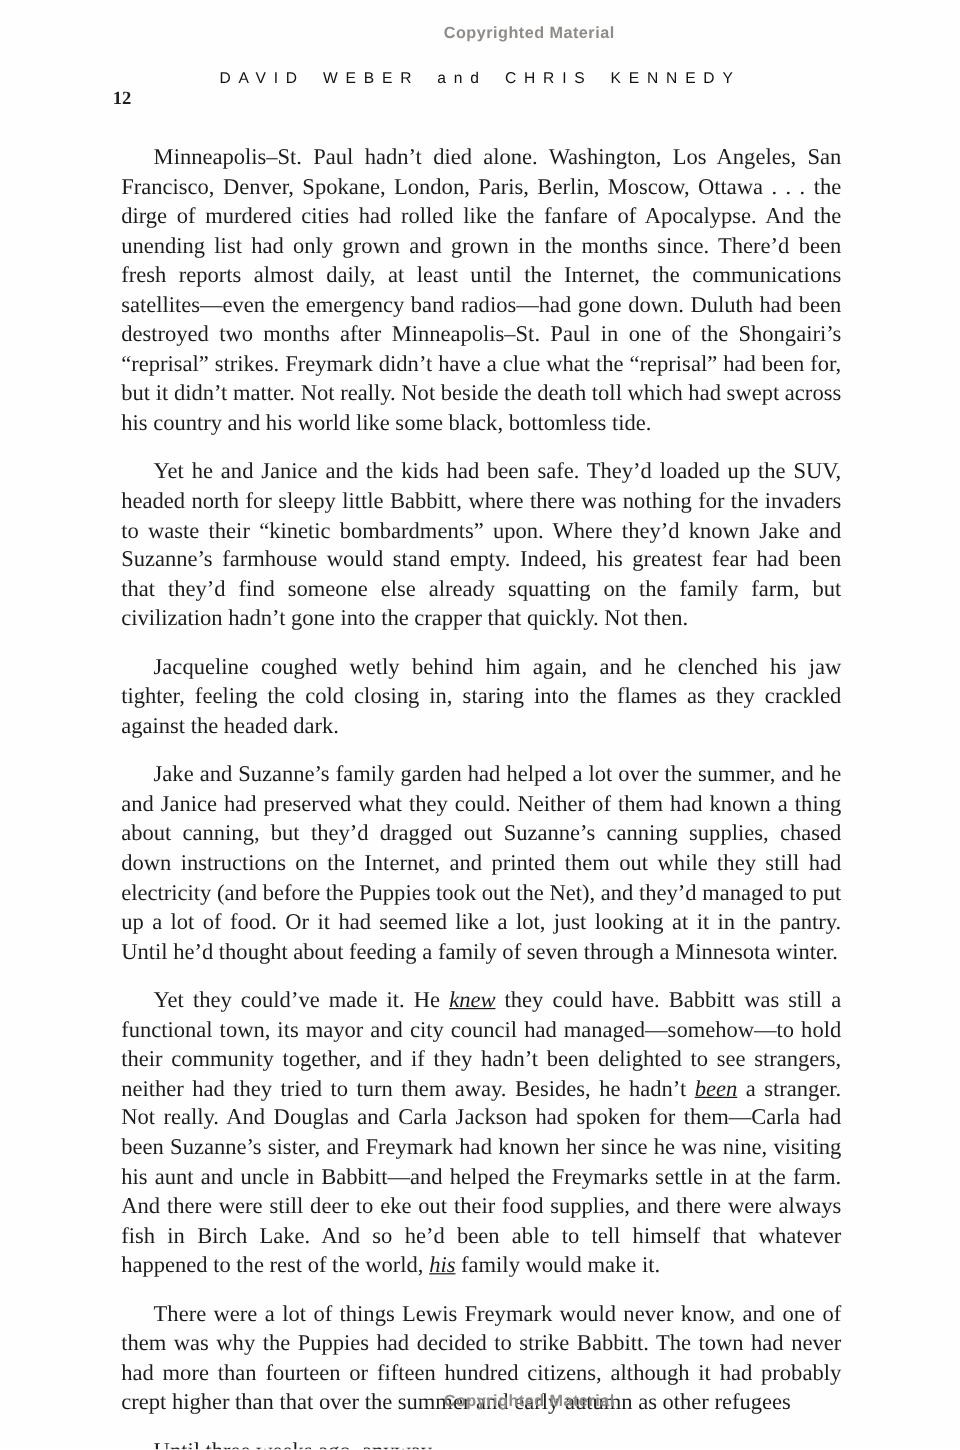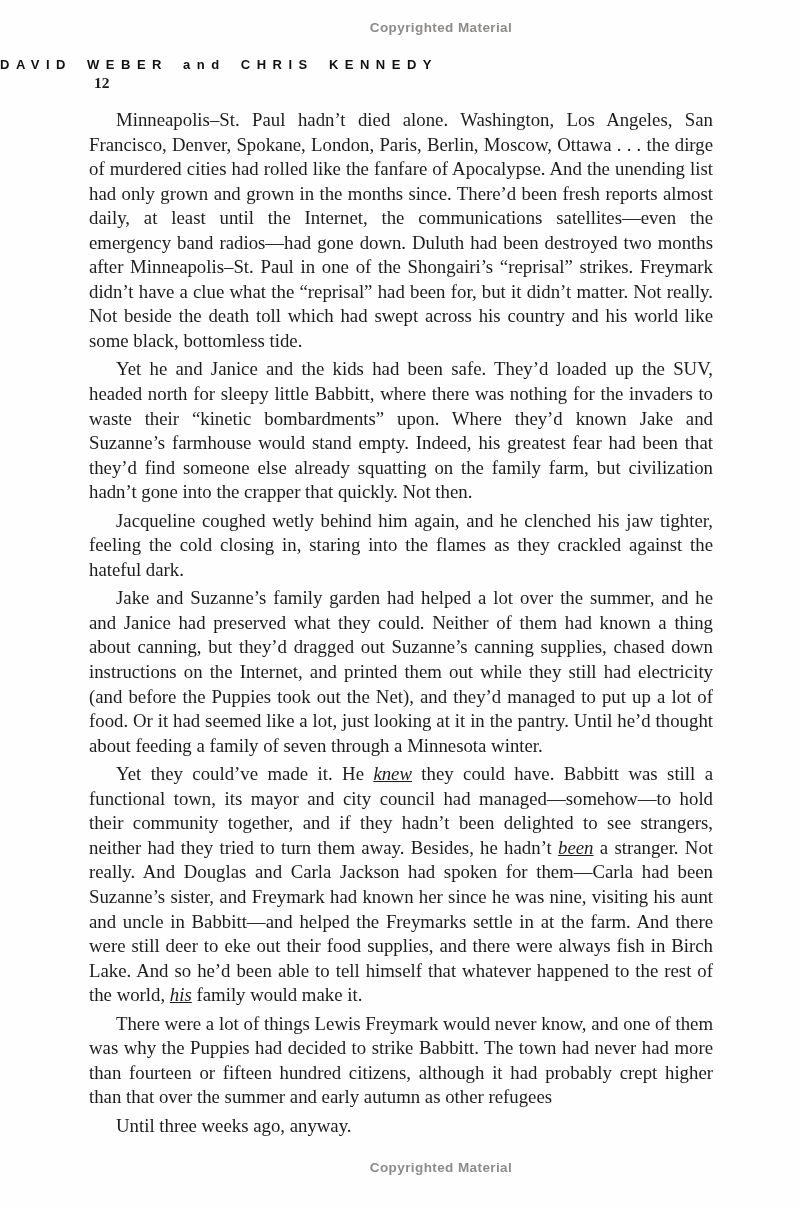--- a/index.html
+++ b/index.html
@@ -41,41 +41,41 @@
     position: absolute;
     left: 94px;
     top: 17px;
     font-family: "Liberation Serif", serif;
     font-size: 15.5px;
     font-weight: 600;
     color: #1e1e1e;
   }
   .authors {
     display: block;
-    text-align: left;
+    text-align: center;
     font-family: "Liberation Sans", sans-serif;
-    font-weight: 700;
+    font-weight: 400;
     font-size: 13px;
     letter-spacing: 6.5px;
     word-spacing: 5px;
     color: #111111;
     white-space: nowrap;
   }
   .body-text {
     position: absolute;
     top: 104px;
     left: 85px;
     width: 632px;
     text-align: justify;
     font-size: 18.8px;
     line-height: 24.55px;
     color: #1c1c1c;
   }
   .body-text p {
-    margin: 4px;
+    margin: 16px;
     padding: 0;
     text-indent: 27px;
   }
   .body-text p i {
     font-style: italic;
     text-decoration: underline;
   }
 </style>
 </head>
 <body>
@@ -85,21 +85,21 @@
   <div class="copyright top">Copyrighted Material</div>
 
   <div class="running-header">
     <span class="pagenum">12</span>
     <span class="authors">DAVID WEBER and CHRIS KENNEDY</span>
   </div>
 
   <div class="body-text">
       <p>Minneapolis–St. Paul hadn’t died alone. Washington, Los Angeles, San Francisco, Denver, Spokane, London, Paris, Berlin, Moscow, Ottawa . . . the dirge of murdered cities had rolled like the fanfare of Apocalypse. And the unending list had only grown and grown in the months since. There’d been fresh reports almost daily, at least until the Internet, the communications satellites—even the emergency band radios—had gone down. Duluth had been destroyed two months after Minneapolis–St. Paul in one of the Shongairi’s “reprisal” strikes. Freymark didn’t have a clue what the “reprisal” had been for, but it didn’t matter. Not really. Not beside the death toll which had swept across his country and his world like some black, bottomless tide.</p>
       <p>Yet he and Janice and the kids had been safe. They’d loaded up the SUV, headed north for sleepy little Babbitt, where there was nothing for the invaders to waste their “kinetic bombardments” upon. Where they’d known Jake and Suzanne’s farmhouse would stand empty. Indeed, his greatest fear had been that they’d find someone else already squatting on the family farm, but civilization hadn’t gone into the crapper that quickly. Not then.</p>
-      <p>Jacqueline coughed wetly behind him again, and he clenched his jaw tighter, feeling the cold closing in, staring into the flames as they crackled against the hateful dark.</p>
+      <p>Jacqueline coughed wetly behind him again, and he clenched his jaw tighter, feeling the cold closing in, staring into the flames as they crackled against the headed dark.</p>
       <p>Jake and Suzanne’s family garden had helped a lot over the summer, and he and Janice had preserved what they could. Neither of them had known a thing about canning, but they’d dragged out Suzanne’s canning supplies, chased down instructions on the Internet, and printed them out while they still had electricity (and before the Puppies took out the Net), and they’d managed to put up a lot of food. Or it had seemed like a lot, just looking at it in the pantry. Until he’d thought about feeding a family of seven through a Minnesota winter.</p>
       <p>Yet they could’ve made it. He <i>knew</i> they could have. Babbitt was still a functional town, its mayor and city council had managed—somehow—to hold their community together, and if they hadn’t been delighted to see strangers, neither had they tried to turn them away. Besides, he hadn’t <i>been</i> a stranger. Not really. And Douglas and Carla Jackson had spoken for them—Carla had been Suzanne’s sister, and Freymark had known her since he was nine, visiting his aunt and uncle in Babbitt—and helped the Freymarks settle in at the farm. And there were still deer to eke out their food supplies, and there were always fish in Birch Lake. And so he’d been able to tell himself that whatever happened to the rest of the world, <i>his</i> family would make it.</p>
       <p>There were a lot of things Lewis Freymark would never know, and one of them was why the Puppies had decided to strike Babbitt. The town had never had more than fourteen or fifteen hundred citizens, although it had probably crept higher than that over the summer and early autumn as other refugees</p>
       <p>Until three weeks ago, anyway.</p>
     </div>
 
   <div class="copyright bottom">Copyrighted Material</div>
 
 </div>
 

